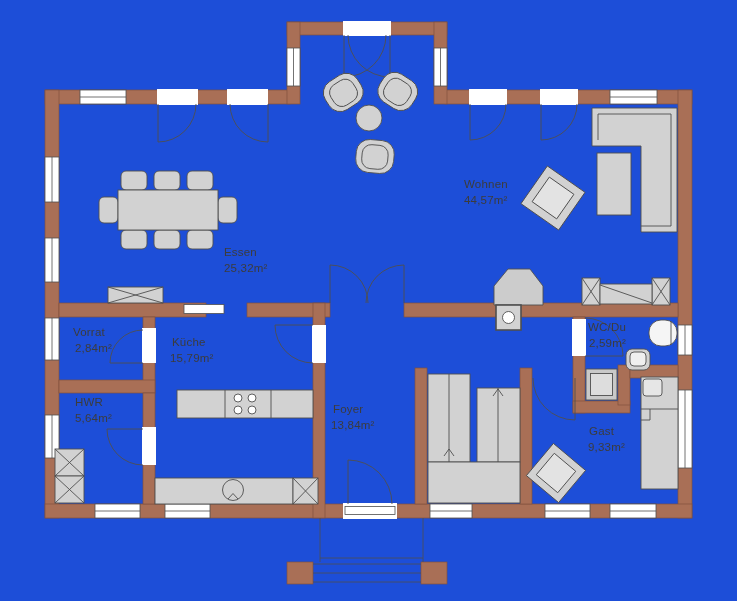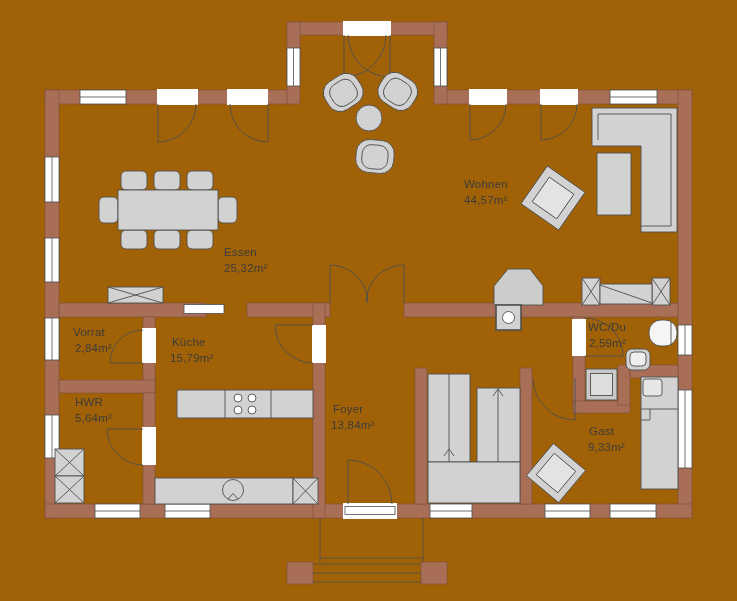--- a/index.html
+++ b/index.html
@@ -1,16 +1,16 @@
 <!DOCTYPE html>
 <html><head>
 <meta charset="utf-8">
 <style>
   html,body{margin:0;padding:0;background:#ffffff;}
-  .stage{position:relative;width:737px;height:601px;background:#a16207;overflow:hidden;}
+  .stage{position:relative;width:737px;height:601px;background:#1d4ed8;overflow:hidden;}
   .stage svg{position:absolute;left:0;top:0;}
   svg text{font-family:"Liberation Sans", sans-serif;font-size:11.5px;fill:#3c3c3c;letter-spacing:0.2px;}
 </style>
 </head>
 <body>
 
 <div class="stage">
 <svg width="737" height="601" viewBox="0 0 737 601">
 
   <g stroke="#80513d" stroke-width="0.7" fill="#a96f56">

